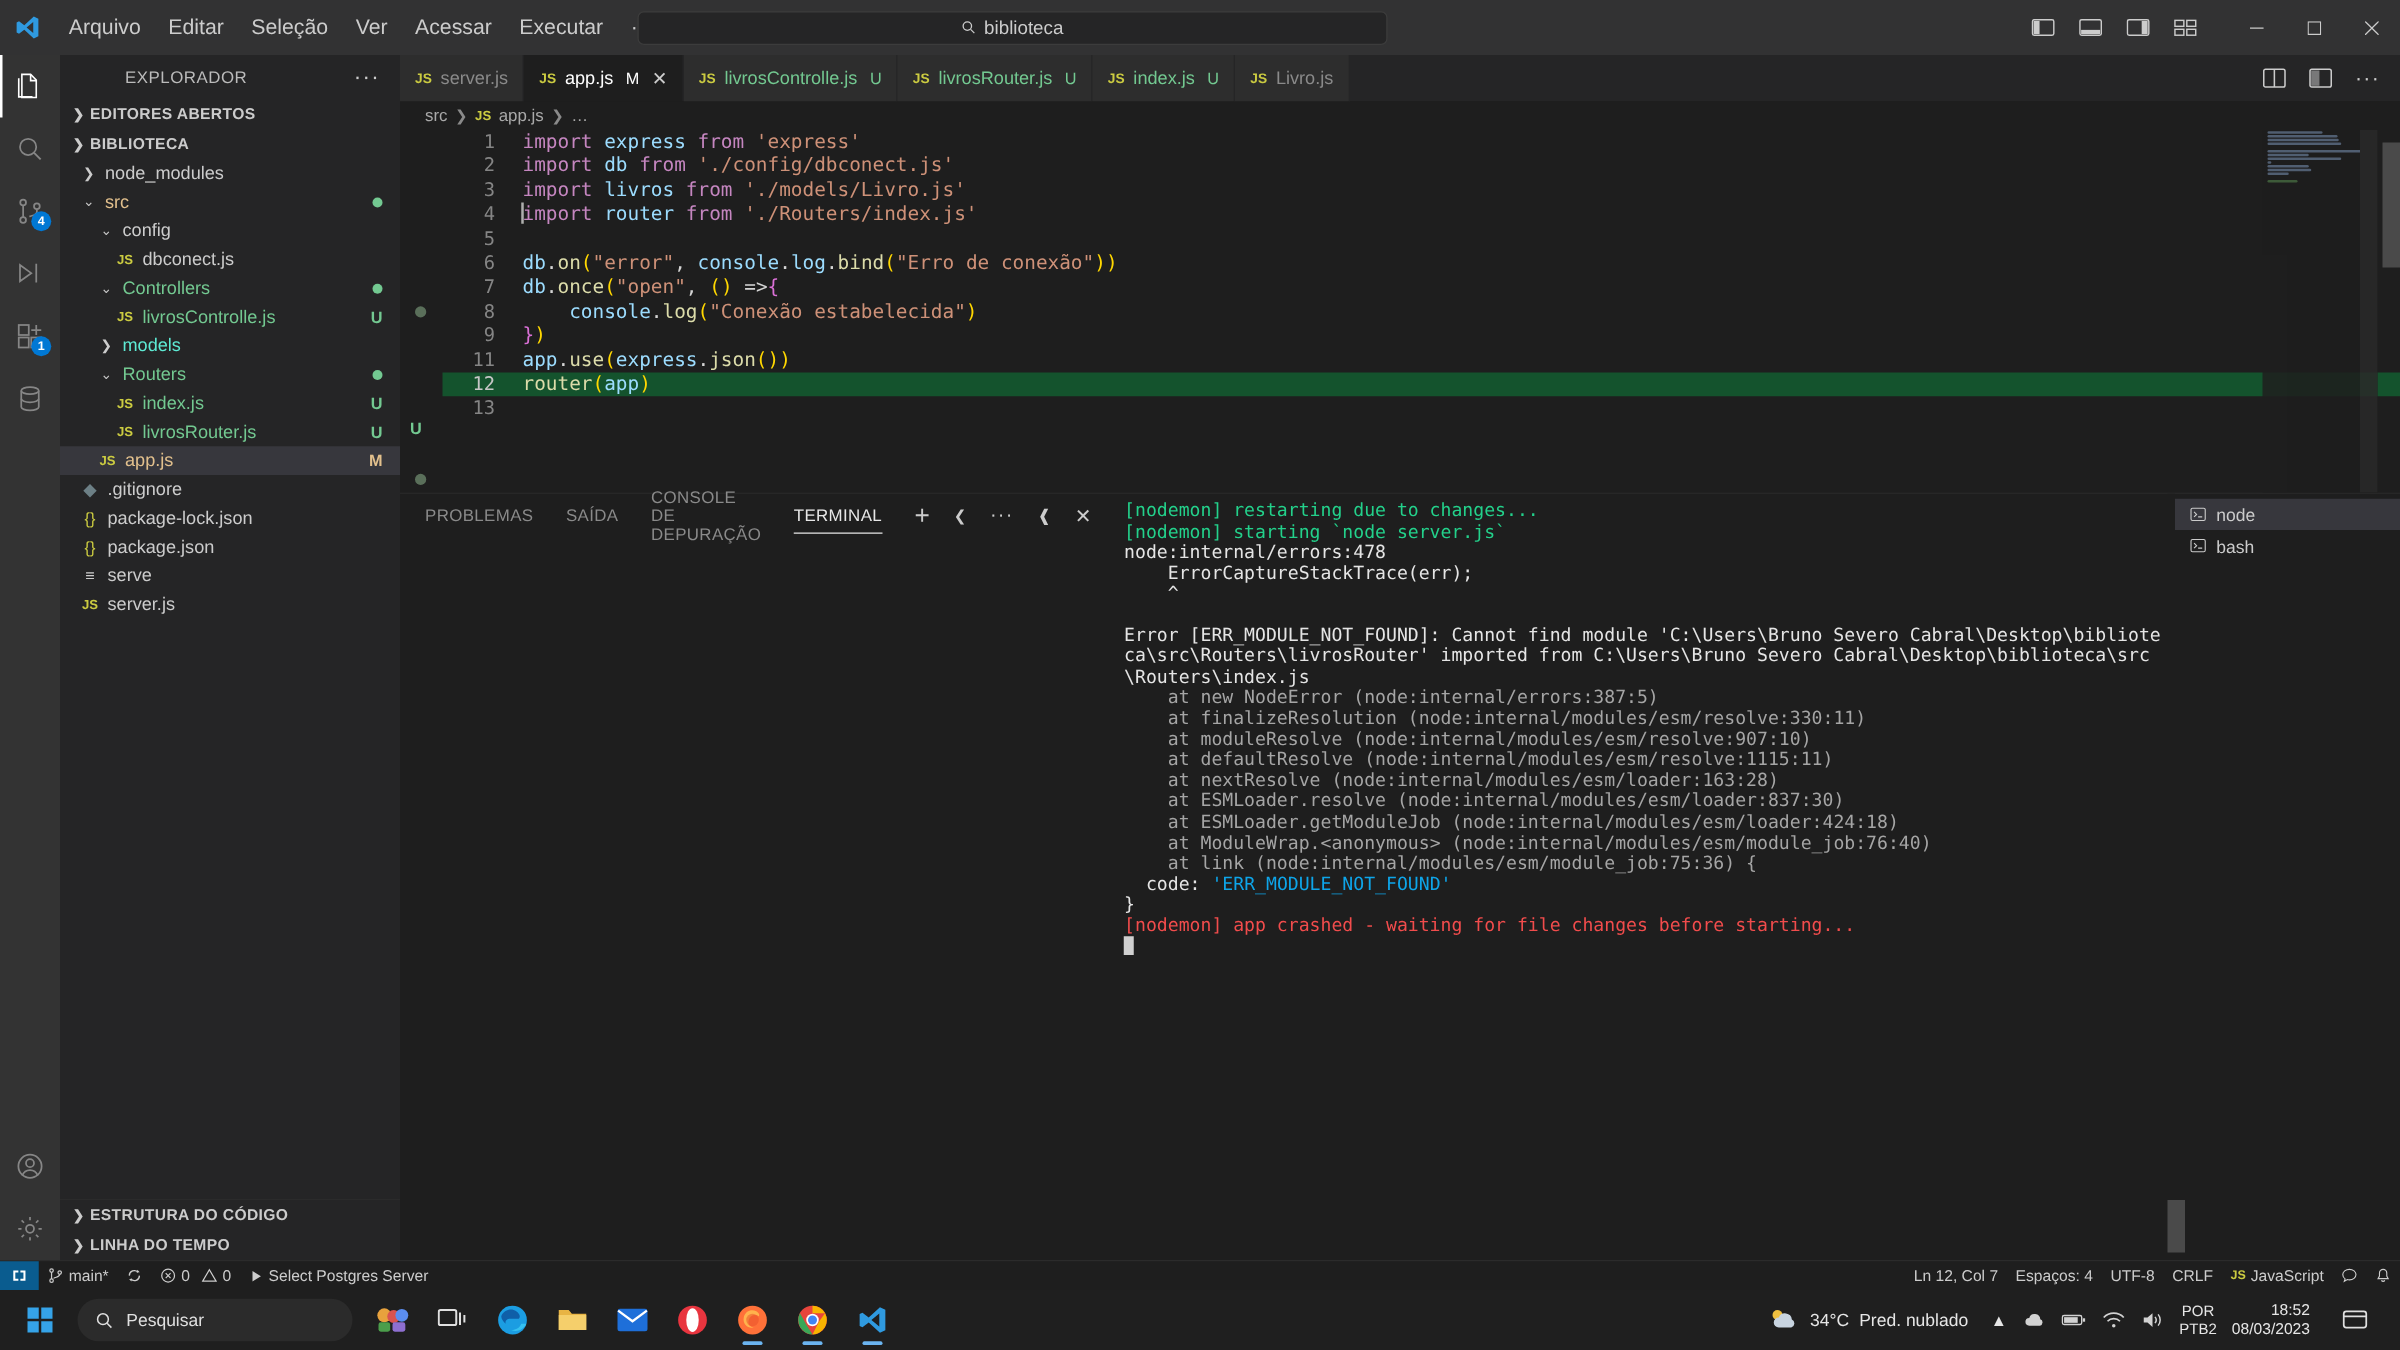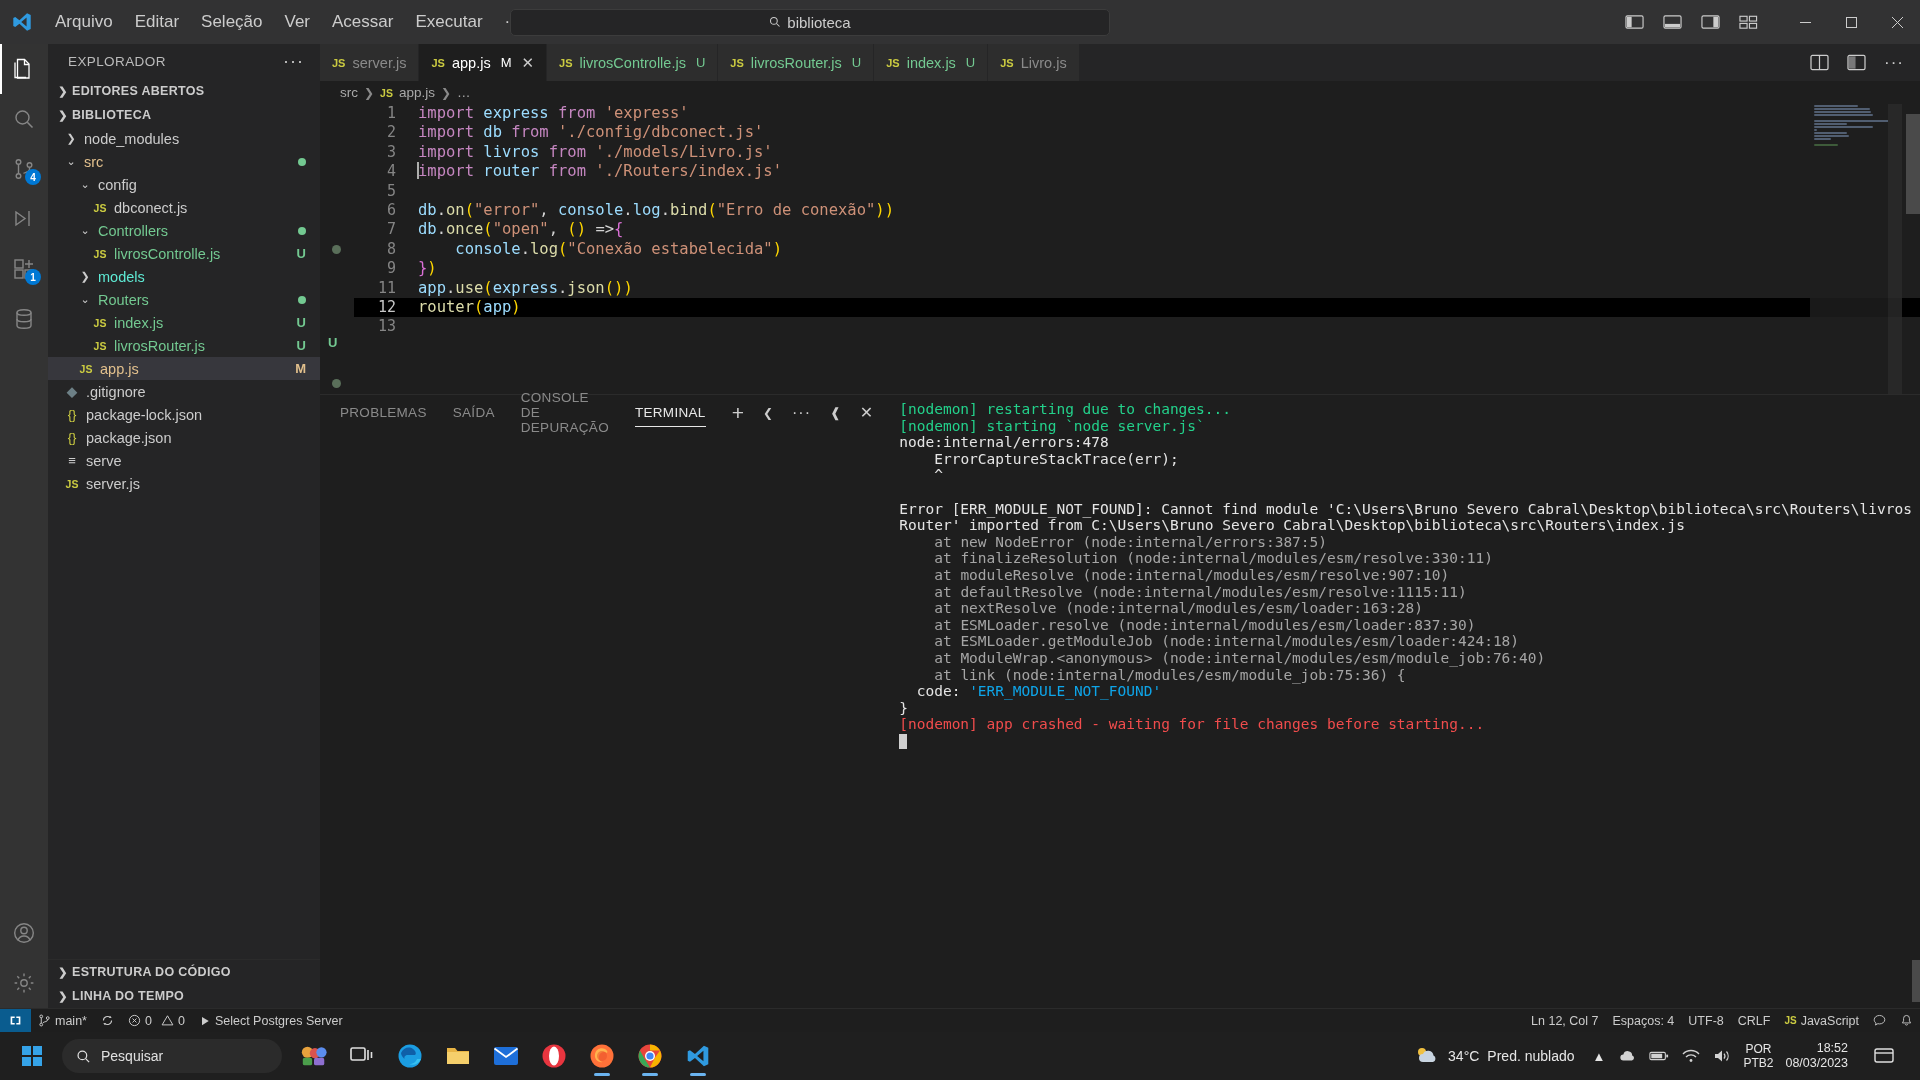--- a/index.html
+++ b/index.html
@@ -53,21 +53,21 @@
   .badge {
     position:absolute; right:7px; bottom:9px; background:#0078d4; color:#fff;
     border-radius:9px; min-width:16px; height:16px; font-size:10px;
     display:flex; align-items:center; justify-content:center; padding:0 4px; font-weight:600;
   }
 
   
   .sidebar { width: 272px; background:#252526; flex: 0 0 272px; display:flex; flex-direction:column; }
   .sidebar-header {
     height: 35px; display:flex; align-items:center; padding: 0 8px 0 20px;
-    color:#bbbbbb; font-size: 13.5px; letter-spacing: .4px;
+    color:#bbbbbb; font-size: 13.5px; letter-spacing: .4px; margin-left: 32px;
   }
   .sidebar-header .dots { margin-left:auto; font-size:18px; color:#cccccc; padding-right:8px; letter-spacing:1px;}
   .section-head {
     height: 24px; display:flex; align-items:center; color:#cccccc;
     font-size: 12.5px; font-weight: bold; letter-spacing:.3px; padding-left: 6px; cursor:pointer;
   }
   .twisty { width: 18px; text-align:center; font-size: 11px; color:#cccccc; display:inline-block; }
   .tree { flex:1 1 auto; overflow:hidden; }
   .row {
     height: 23px; display:flex; align-items:center; font-size: 14.5px; color:#cccccc;
@@ -106,21 +106,21 @@
   }
   .bc-js { color:#cbcb41; font-size:10.5px; font-weight:bold; }
   .bc-sep { color:#8a8a8a; font-size:12px; }
 
   .code-wrap { position:relative; flex: 0 0 290px; overflow:hidden; background:#1e1e1e; display:flex; }
   .glyph-margin { width: 34px; flex:0 0 34px; position:relative; }
   .gl-dot { position:absolute; left:12px; width:9px;height:9px;border-radius:50%; background:#5a6f5a; }
   .gl-letter { position:absolute; left:8px; font-size:13px; font-weight:600; font-family:"Liberation Sans",sans-serif;}
   .code-lines { flex:1 1 auto; font-family:"DejaVu Sans Mono", monospace; font-size: 15.5px; line-height: 19.4px; position:relative;}
   .cl { display:flex; height:19.4px; align-items:center; }
-  .cl.current { background:#000000; }
+  .cl.current { background:#14532d; }
   .lnum { width: 42px; flex:0 0 42px; text-align:right; color:#858585; padding-right:0; font-size:15px;}
   .lnum.cur { color:#c6c6c6; }
   .ctext { padding-left: 22px; white-space:pre; color:#d4d4d4; position:relative;}
   .caret { display:inline-block; width:2px; height:17px; background:#aeafad; vertical-align:-3px; margin:0 -1px;}
   .k-import { color:#c586c0; }
   .k-ident  { color:#9cdcfe; }
   .k-str    { color:#ce9178; }
   .k-fn     { color:#dcdcaa; }
   .k-const  { color:#569cd6; }
   .k-paren1 { color:#ffd700; }
@@ -581,20 +581,36 @@
             <span style="letter-spacing:1px;">···</span>
             <span style="font-size:13px;">❰</span>
             <span style="font-size:16px;">✕</span>
           </div>
         </div>
         <div class="panel-body">
           <div class="terminal" id="terminal"><div class="t-green">[nodemon] restarting due to changes...</div><div class="t-green">[nodemon] starting `node server.js`</div><div class="t-white">node:internal/errors:478</div><div class="t-white">    ErrorCaptureStackTrace(err);</div><div class="t-white">    ^</div><div class="t-white">&nbsp;</div><div class="t-white">Error [ERR_MODULE_NOT_FOUND]: Cannot find module 'C:\Users\Bruno Severo Cabral\Desktop\biblioteca\src\Routers\livrosRouter' imported from C:\Users\Bruno Severo Cabral\Desktop\biblioteca\src\Routers\index.js</div><div class="t-grey">    at new NodeError (node:internal/errors:387:5)</div><div class="t-grey">    at finalizeResolution (node:internal/modules/esm/resolve:330:11)</div><div class="t-grey">    at moduleResolve (node:internal/modules/esm/resolve:907:10)</div><div class="t-grey">    at defaultResolve (node:internal/modules/esm/resolve:1115:11)</div><div class="t-grey">    at nextResolve (node:internal/modules/esm/loader:163:28)</div><div class="t-grey">    at ESMLoader.resolve (node:internal/modules/esm/loader:837:30)</div><div class="t-grey">    at ESMLoader.getModuleJob (node:internal/modules/esm/loader:424:18)</div><div class="t-grey">    at ModuleWrap.&lt;anonymous&gt; (node:internal/modules/esm/module_job:76:40)</div><div class="t-grey">    at link (node:internal/modules/esm/module_job:75:36) {</div><div><span class="t-white">  code: </span><span class="t-orange">'ERR_MODULE_NOT_FOUND'</span></div><div class="t-white">}</div><div class="t-red">[nodemon] app crashed - waiting for file changes before starting...</div><div><span class="t-cursor"></span></div></div>
           <div class="term-scroll">
               <div class="thumb"></div>
             </div>
+          <div class="term-sidebar" id="termlist">
+              <div class="term-item active">
+                <svg width="13" height="13" viewBox="0 0 16 16">
+                  <rect x="1" y="2" width="14" height="12" rx="1.5" fill="none" stroke="#cccccc" stroke-width="1.1"></rect>
+                  <path d="M4 5.5L6.5 8 4 10.5M8 10.5h4" fill="none" stroke="#cccccc" stroke-width="1.1"></path>
+                </svg>
+                <span>node</span>
+              </div>
+              <div class="term-item">
+                <svg width="13" height="13" viewBox="0 0 16 16">
+                  <rect x="1" y="2" width="14" height="12" rx="1.5" fill="none" stroke="#cccccc" stroke-width="1.1"></rect>
+                  <path d="M4 5.5L6.5 8 4 10.5M8 10.5h4" fill="none" stroke="#cccccc" stroke-width="1.1"></path>
+                </svg>
+                <span>bash</span>
+              </div>
+            </div>
         </div>
       </div>
     </div>
   </div>
 
   <div class="statusbar">
     <div class="sb-remote">
       <svg width="13" height="13" viewBox="0 0 16 16">
           <path fill="#ffffff" d="M2 3h5v2H4v6h3v2H2V3zM9 3h5v10H9v-2h3V5H9V3z"></path>
         </svg>

